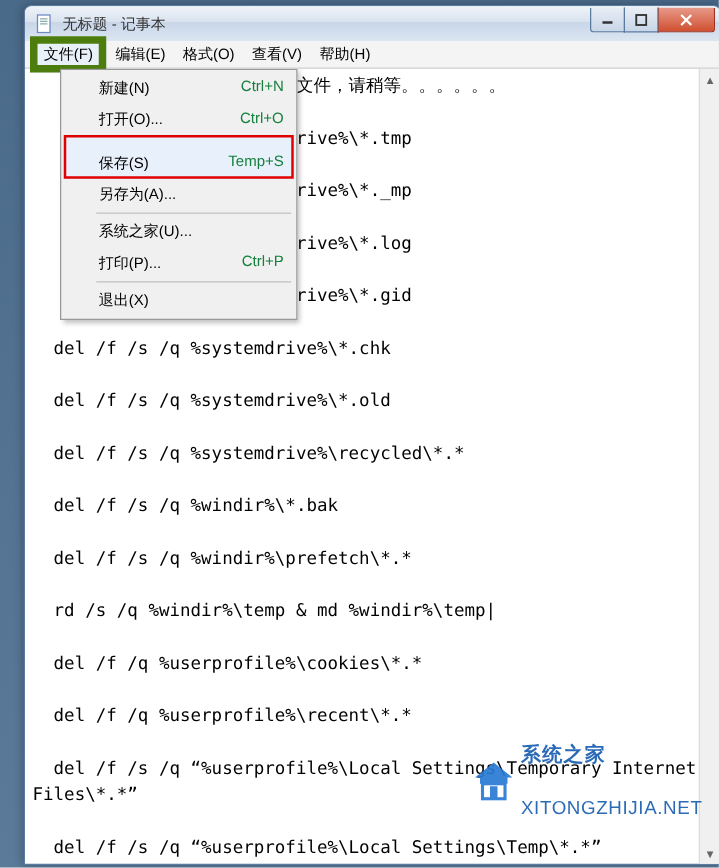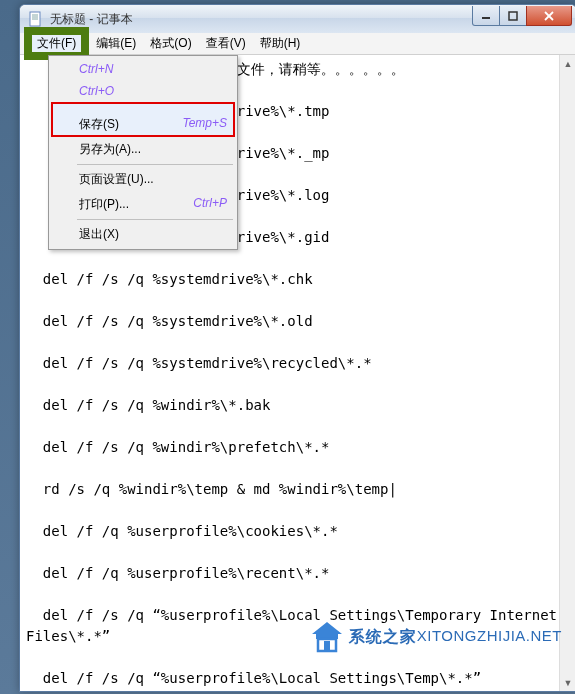--- a/index.html
+++ b/index.html
@@ -69,21 +69,21 @@
     display: flex;
     align-items: center;
     font-size: 12px;
     padding-left: 4px;
   }
   .menu-item {
     padding: 2px 7px;
     cursor: default;
   }
   .menu-item.active {
-    border: 8px solid #4d7c0f;
+    border: 6px solid #4d7c0f;
     padding: 0px 5px;
     background: #e8f0fa;
   }
   .content-area {
     flex: 1;
     position: relative;
     overflow: hidden;
   }
   .text-content {
     padding: 4px 6px;
@@ -117,21 +117,21 @@
     box-shadow: 2px 2px 4px rgba(0,0,0,0.25);
     font-size: 12px;
     padding: 2px;
   }
   .dd-item {
     display: flex;
     padding: 4px 8px 4px 28px;
     cursor: default;
   }
   .dd-item .lbl { flex: 1; }
-  .dd-item .sc { color: #8b5cf6; font-style: italic; }
+  .dd-item .sc { color: #15803d; }
   .dd-item.highlight {
     background: #e8f0fb;
     border: 2px solid #e00000;
     padding: 12px 6px 2px 26px;
   }
   .dd-sep {
     height: 1px;
     background: #c0c0c0;
     margin: 2px 2px 2px 26px;
   }
@@ -141,21 +141,21 @@
     bottom: 36px;
     display: flex;
     align-items: center;
     opacity: 0.92;
     pointer-events: none;
   }
   .wm-icon {
     width: 36px; height: 36px;
     margin-right: 4px;
   }
-  .wm-text { display: flex; flex-direction: row; }
+  .wm-text { display: flex; flex-direction: column; gap: 23px; }
   .wm-cn { font-size: 16px; font-weight: bold; color: #1a5fb0; letter-spacing: 1px; }
   .wm-en { font-size: 15px; color: #1a5fb0; letter-spacing: 0.5px; text-align: right; }
 </style>
 </head>
 <body>
 
 <div class="window">
 
   <div class="titlebar">
     <span class="title-icon">
@@ -233,36 +233,38 @@
 
   echo. &amp; pause</div>
 
     <div class="scrollbar">
       <div class="scroll-arrow up">▲</div>
       <div class="scroll-arrow down">▼</div>
     </div>
 
     <div class="dropdown">
       <div class="dd-item">
+        <span class="lbl">新建(N)</span>
         <span class="sc">Ctrl+N</span>
       </div>
       <div class="dd-item">
+        <span class="lbl">打开(O)...</span>
         <span class="sc">Ctrl+O</span>
       </div>
       <div class="dd-item highlight">
         <span class="lbl">保存(S)</span>
         <span class="sc">Temp+S</span>
       </div>
       <div class="dd-item">
         <span class="lbl">另存为(A)...</span>
         <span class="sc"></span>
       </div>
       <div class="dd-sep"></div>
       <div class="dd-item">
-        <span class="lbl">页面设置(U)...</span>
+        <span class="lbl">系统之家(U)...</span>
         <span class="sc"></span>
       </div>
       <div class="dd-item">
         <span class="lbl">打印(P)...</span>
         <span class="sc">Ctrl+P</span>
       </div>
       <div class="dd-sep"></div>
       <div class="dd-item">
         <span class="lbl">退出(X)</span>
         <span class="sc"></span>

